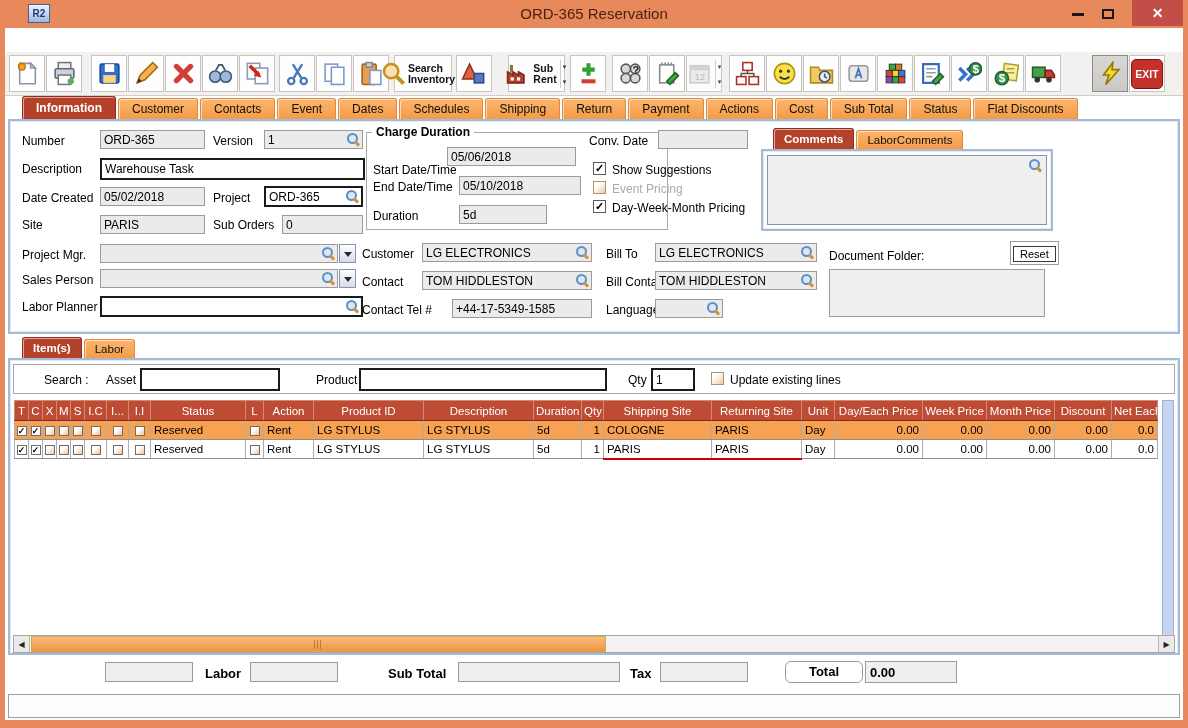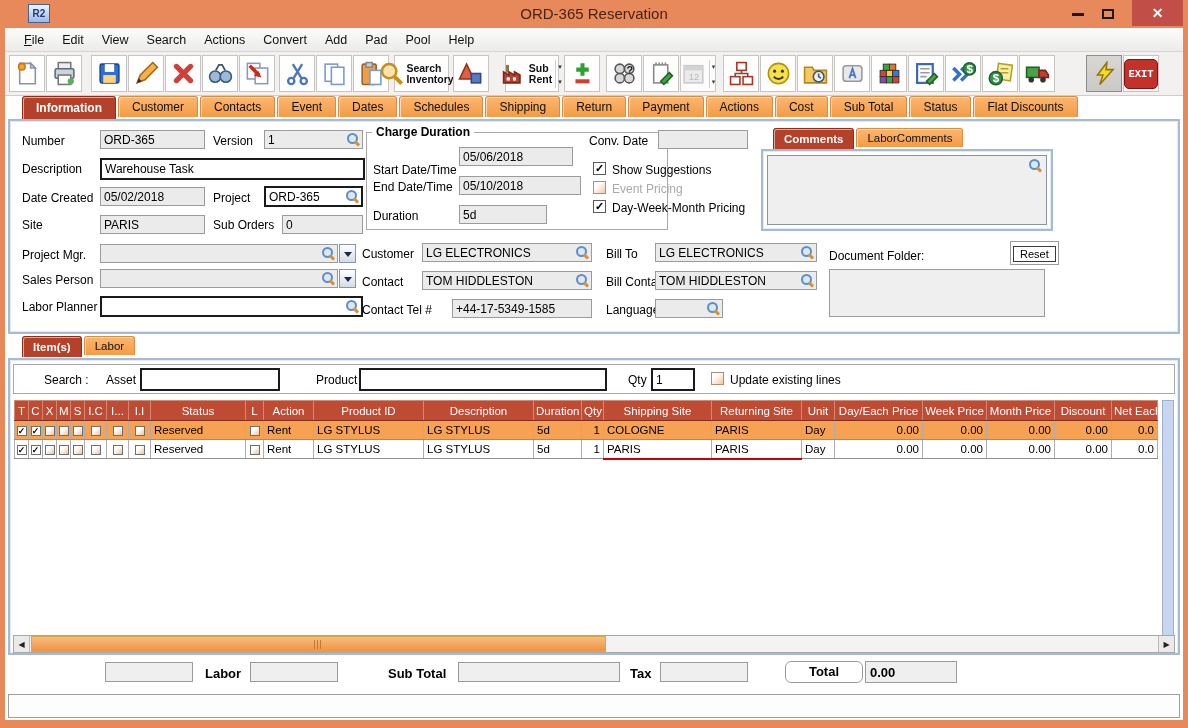--- a/index.html
+++ b/index.html
@@ -22,24 +22,24 @@
   
   .toolbar{position:absolute;left:5px;top:52px;width:1178px;height:44px;background:#F2F1EF;border-bottom:1px solid #CFCECC;display:flex;align-items:center;padding:0 4px;}
   .tbtn{height:37px;min-width:36px;background:#FEFEFE;border:1px solid #C6C5C2;display:flex;align-items:center;justify-content:center;margin-right:1px;padding:1px 3px;}
   .tbtn .ticon{display:flex;}
   .tbtn .ticon svg{width:25px;height:25px;}
   .tbtn.disabled{opacity:.9;}
   .tbtn.pressed{background:linear-gradient(#D9D7D4,#CBC9C6);border-color:#8E8C89;}
   .tlabel{font-size:10.5px;font-weight:bold;color:#111;width:50px;line-height:11px;margin-left:2px;white-space:normal;}
   .dd{display:flex;flex-direction:column;justify-content:space-between;height:28px;margin-left:3px;border-left:1px solid #CCC;padding-left:2px;}
   .dd i{font-style:normal;font-size:7px;line-height:13px;color:#333;}
-  .tbtn.exit{margin-left:auto;margin-right:20px;font-family:Liberation Mono, monospace;}
+  .tbtn.exit{margin-left:auto;margin-right:14px;}
   .exit-inner{background:#C3312B;border:1px solid #7E140F;border-radius:5px;color:#fff;font-size:10.5px;font-weight:bold;padding:8px 3px;}
   
-  .tabs-row{position:absolute;display:flex;align-items:flex-start;padding-left:12px;}
+  .tabs-row{position:absolute;display:flex;align-items:flex-end;padding-left:12px;}
   .tab{height:21px;line-height:20px;padding:0 13px;background:linear-gradient(#FBB671,#F49B45);border:1px solid #E08A3E;border-bottom:none;border-radius:3px 3px 0 0;font-size:12px;color:#101010;margin-right:2px;box-shadow:inset 1px 1px 0 rgba(255,255,255,.55);white-space:nowrap;}
   .tab.active{background:#B4422B;color:#fff;font-weight:bold;height:23px;line-height:22px;border-color:#8E2F1C;}
   .tabs-row.sm .tab{height:19px;line-height:18px;font-size:11.5px;padding:0 10px;}
   .tabs-row.sm .tab.active{height:21px;line-height:20px;}
   
   .panel{position:absolute;background:#fff;border:2px solid #A6BAD6;box-shadow:inset 0 0 0 1px #E3EAF5;}
   
   .lbl{position:absolute;font-size:12px;color:#000;white-space:nowrap;}
   .lbl.dim{color:#A9A9A9;}
   .field{position:absolute;height:19px;font-size:12px;display:flex;align-items:center;padding:0 3px;overflow:hidden;}
@@ -99,32 +99,20 @@
         <span class="glyph-min"></span>
       </div>
     <div class="wbtn max">
         <span class="glyph-max"></span>
       </div>
     <div class="wbtn close">
         <span>✕</span>
       </div>
   </div>
 
-  <div class="menubar" id="menu-bar">
-      <div class="menu-item"><u>F</u>ile</div>
-      <div class="menu-item">Edit</div>
-      <div class="menu-item">View</div>
-      <div class="menu-item">Search</div>
-      <div class="menu-item">Actions</div>
-      <div class="menu-item">Convert</div>
-      <div class="menu-item">Add</div>
-      <div class="menu-item">Pad</div>
-      <div class="menu-item">Pool</div>
-      <div class="menu-item">Help</div>
-    </div>
 
   <div class="toolbar" id="toolbar">
       <div class="tbtn">
         <span class="ticon">
           <svg viewBox="0 0 16 16">
             <path d="M3 1.5h7l3 3V14.5H3z" fill="#fff" stroke="#8A93A8"></path>
             <path d="M10 1.5l3 3h-3z" fill="#D8DEE8" stroke="#8A93A8"></path>
             <circle cx="4.4" cy="3.6" r="2.1" fill="#F6A623" stroke="#C87818"></circle>
           </svg>
         </span>
@@ -461,21 +449,21 @@
 
     <div class="lbl" style="left:12px;top:179px;">Labor Planner</div>
     <div class="field ed" style="left:90px;top:175px;width:263px;height:21px;">
         <span class="val"></span>
         <span class="mag"></span>
       </div>
 
     <div class="group" style="left:356px;top:11px;width:302px;height:98px;">
       <div class="group-title">Charge Duration</div>
       <div class="lbl" style="left:6px;top:18px;margin-top:12px;">Start Date/Time</div>
-      <div class="field ro" style="left:92px;top:14px;width:114px;">
+      <div class="field ro" style="left:80px;top:14px;width:129px;">
           <span class="val">05/06/2018</span>
         </div>
       <div class="lbl" style="left:6px;top:47px;">End Date/Time</div>
       <div class="field ro" style="left:92px;top:43px;width:122px;">
           <span class="val">05/10/2018</span>
         </div>
       <div class="lbl" style="left:6px;top:76px;">Duration</div>
       <div class="field ro" style="left:92px;top:72px;width:88px;">
           <span class="val">5d</span>
         </div>

